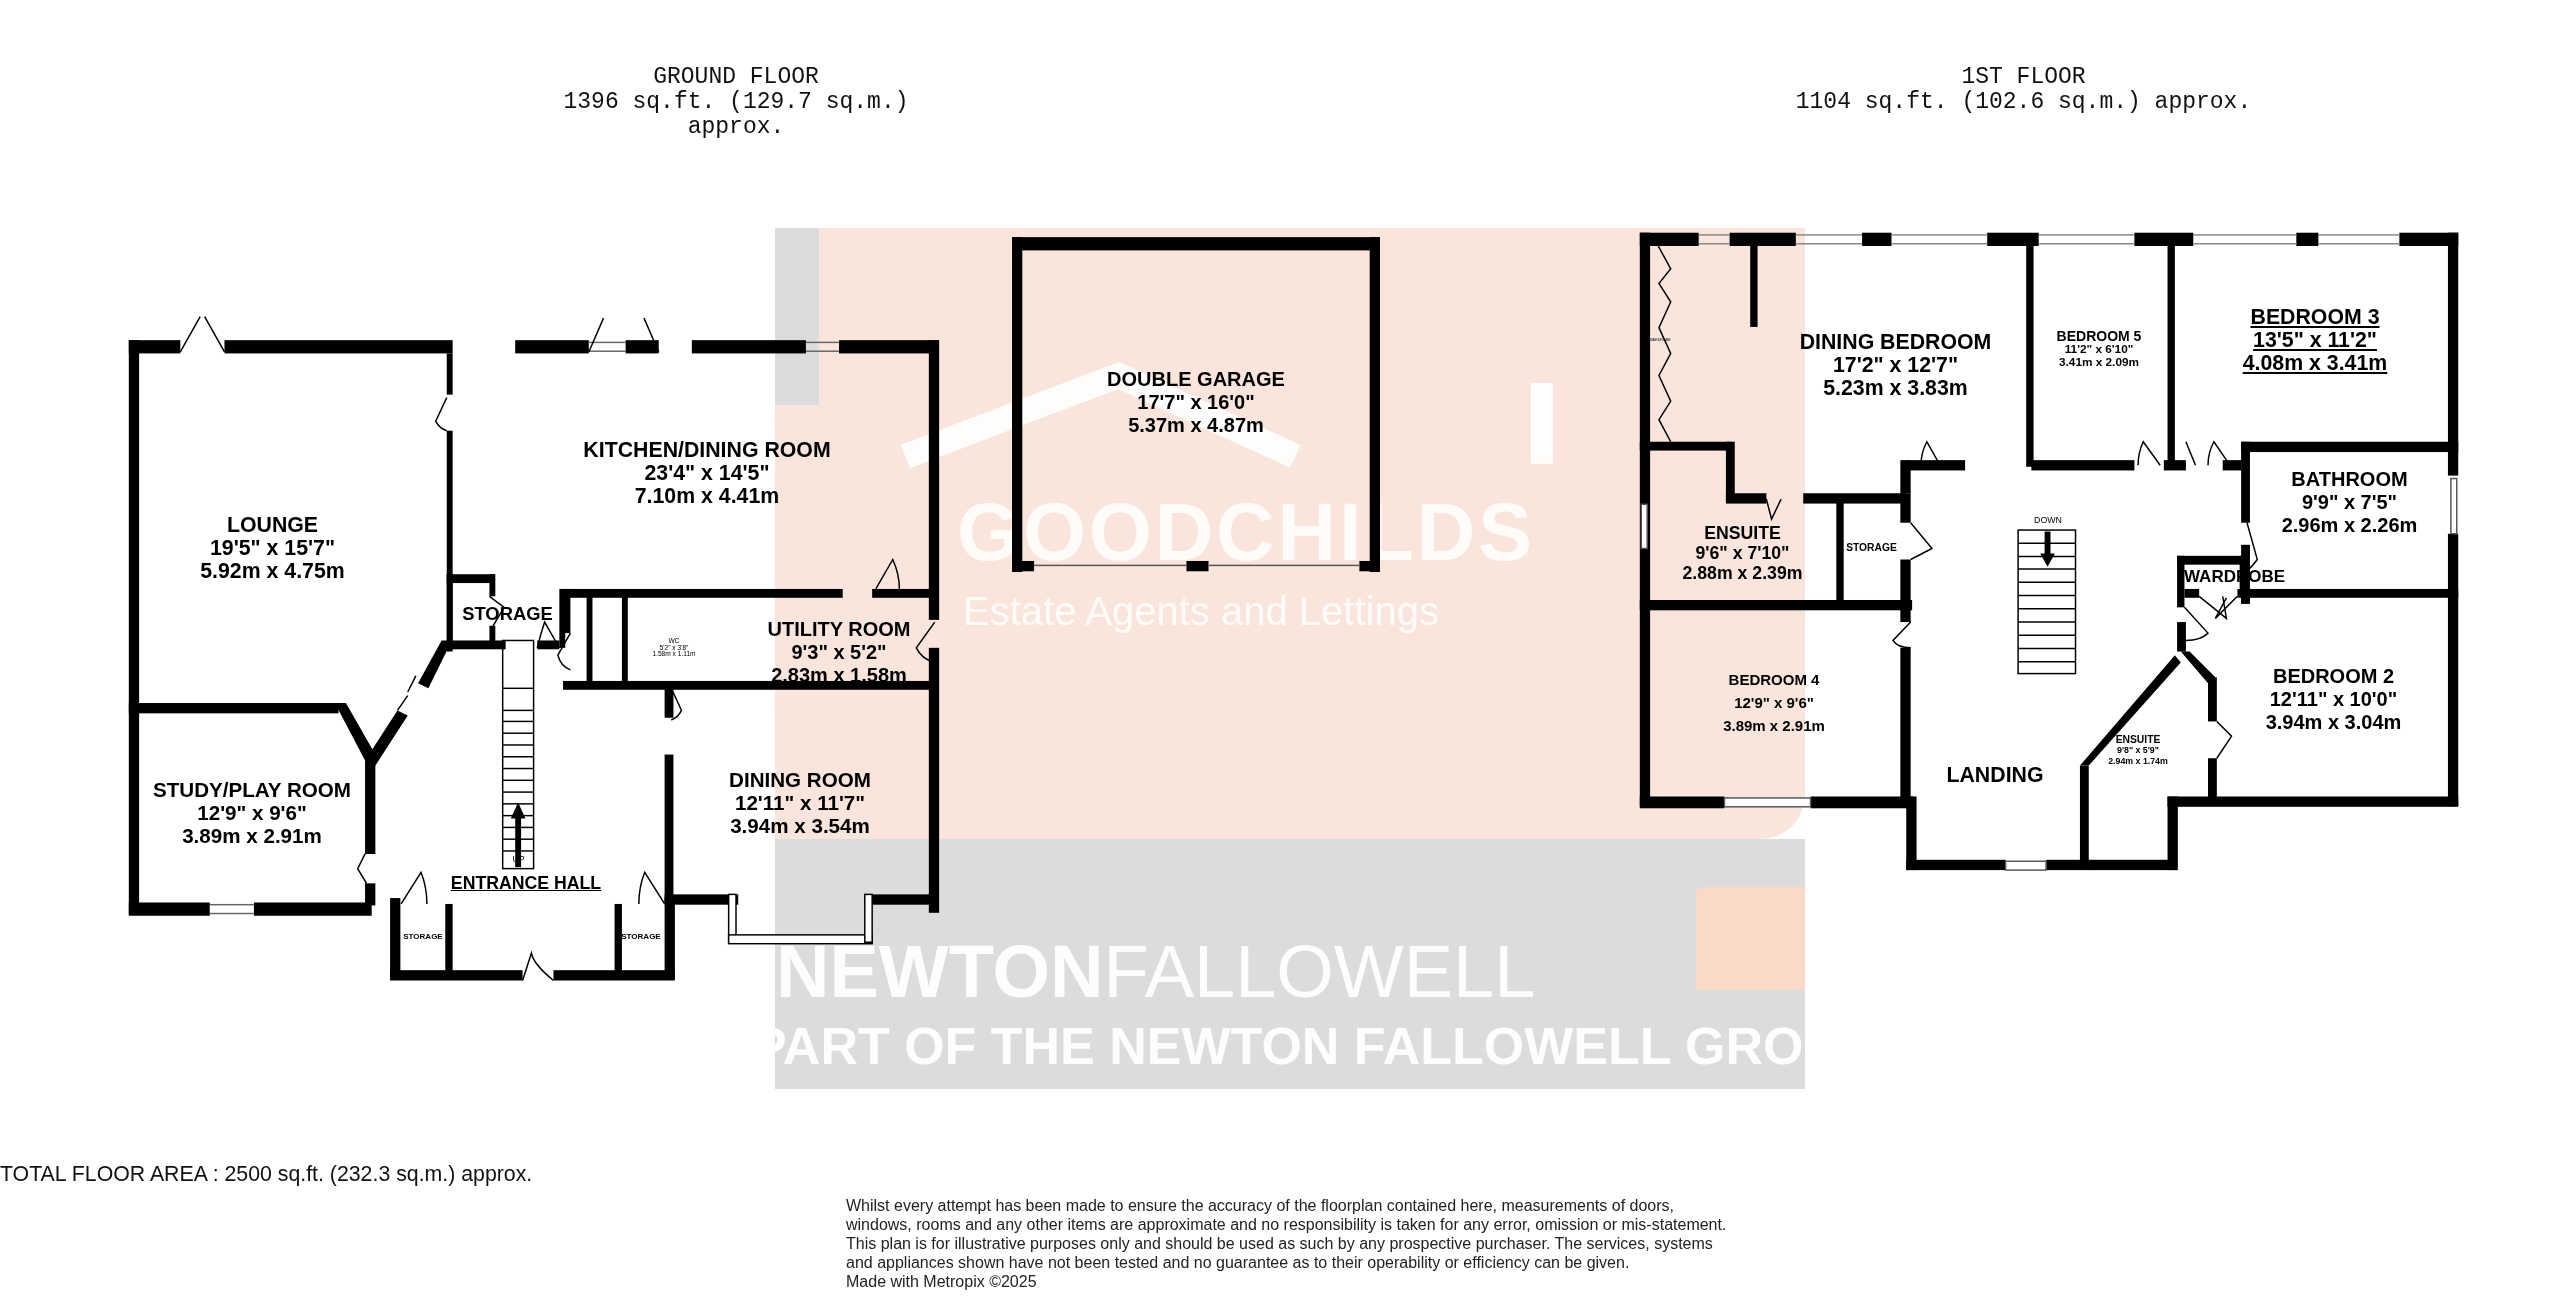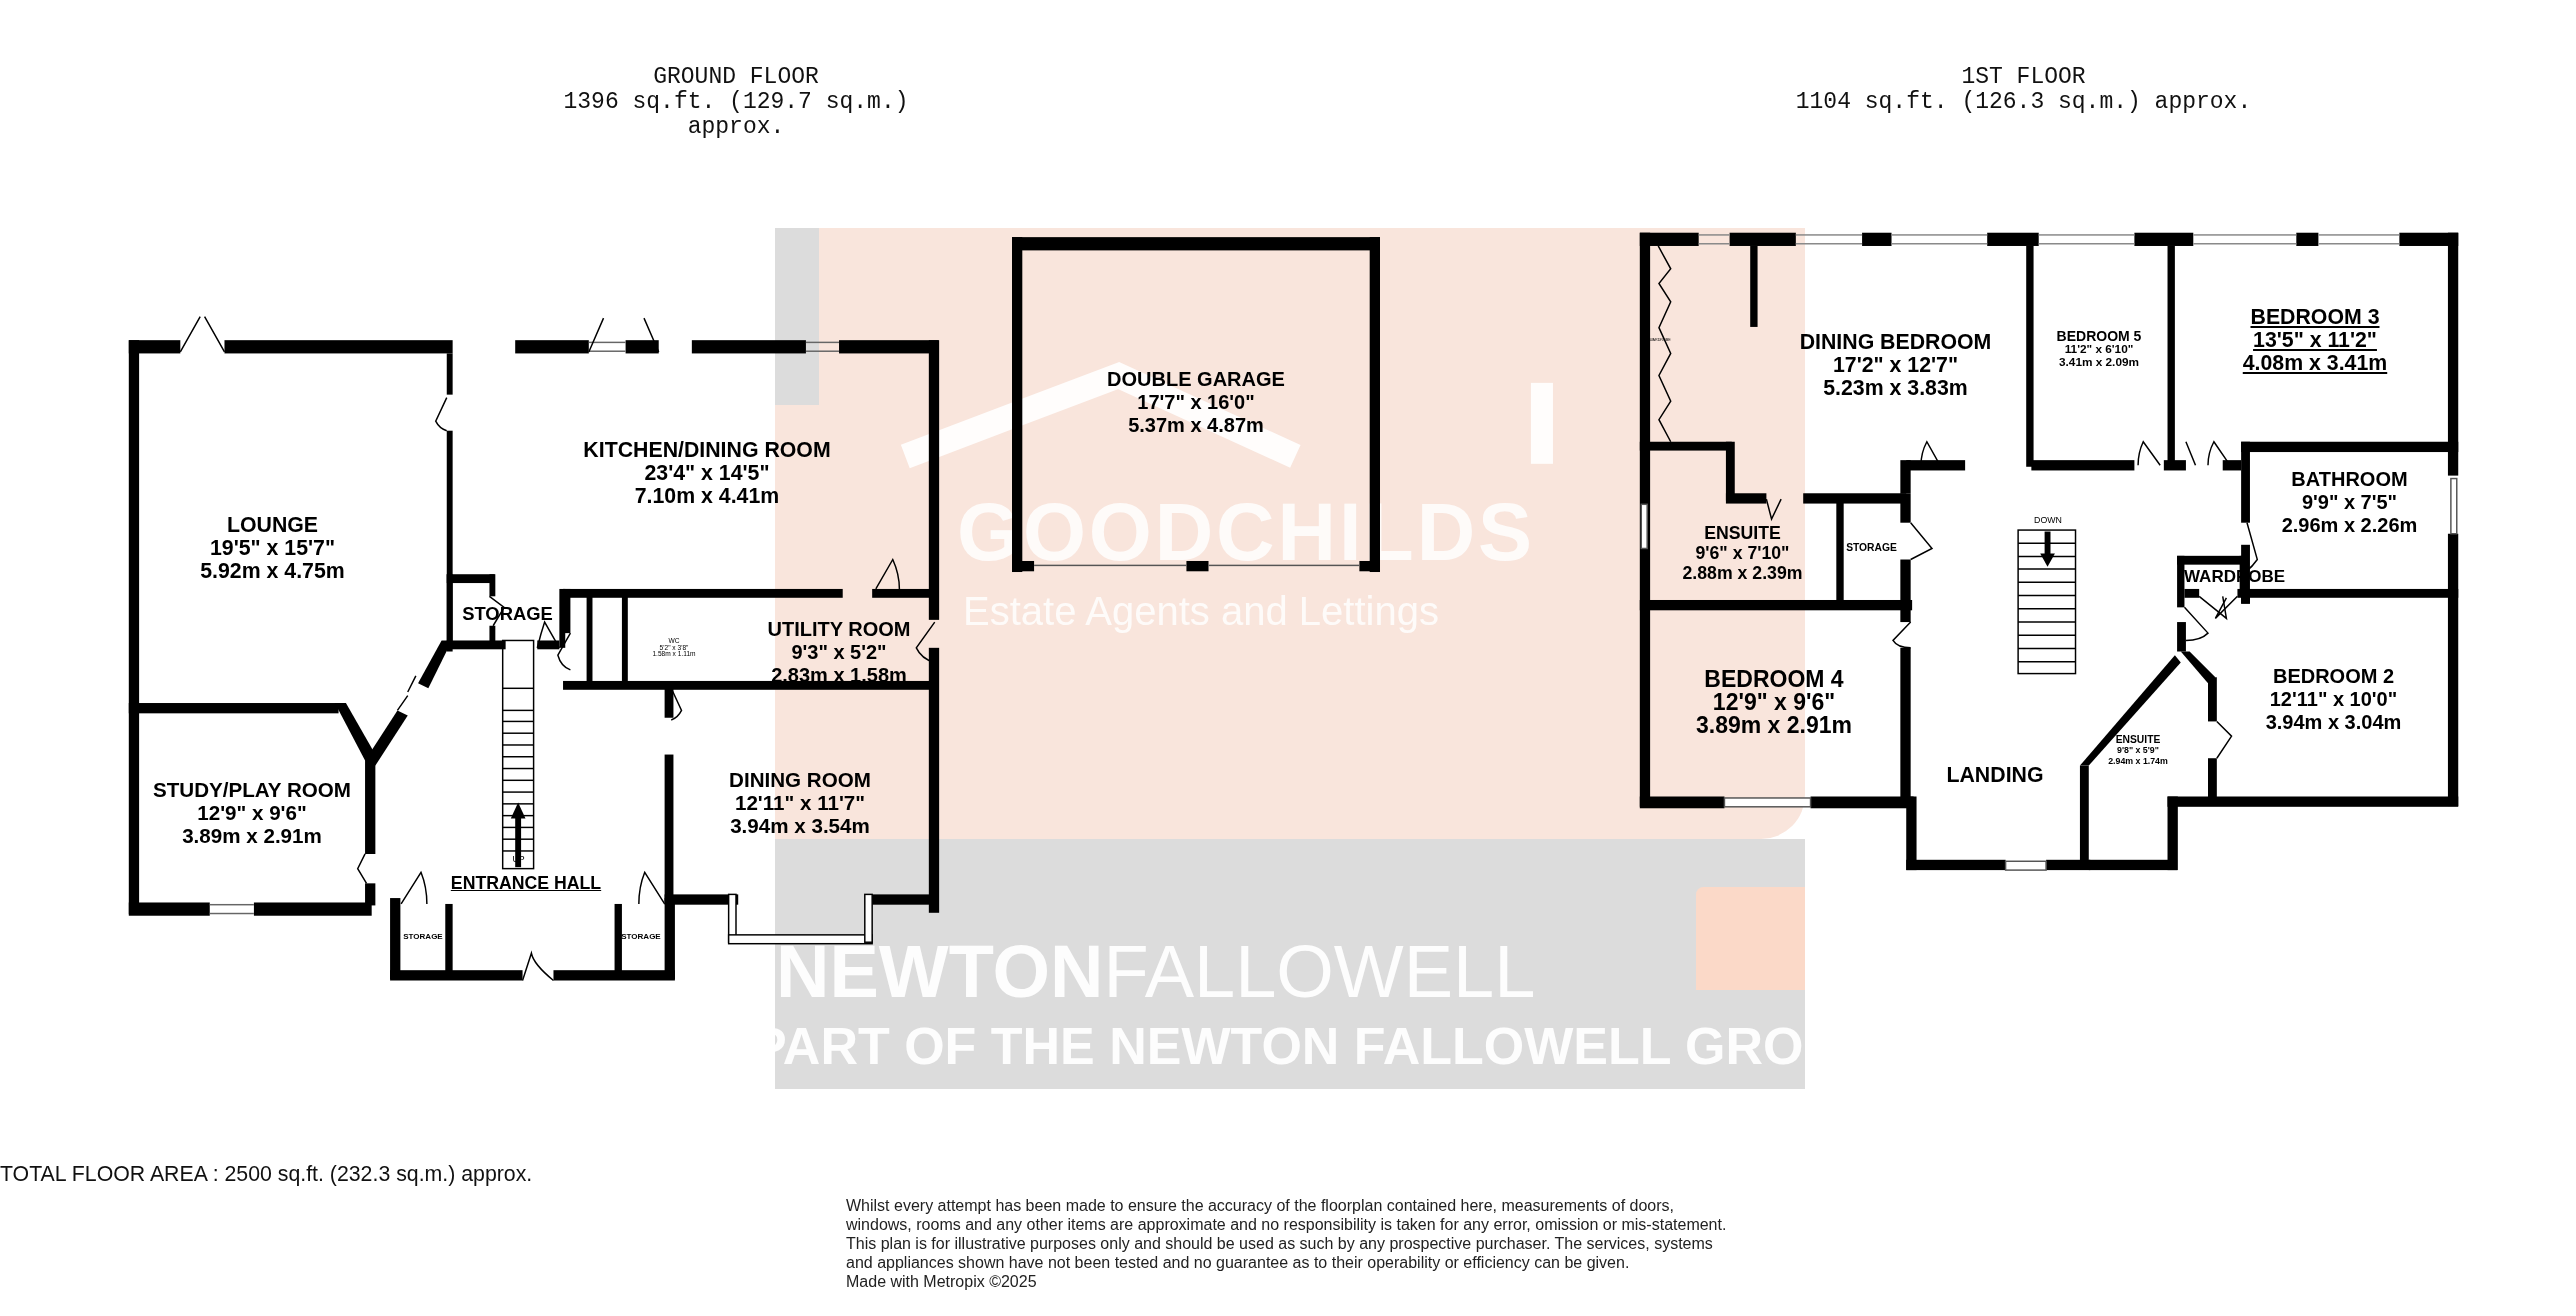--- a/index.html
+++ b/index.html
@@ -38,21 +38,21 @@
   <span>NEWTON</span><span style="font-weight:normal;">FALLOWELL</span>
 </div>
 <div class="wm-text" style="left:752px; top:1016px; font-size:52px; opacity:0.95;">PART OF THE NEWTON FALLOWELL GROUP</div>
 
 <div class="floor-title" style="left:515px; width:442px; top:65px;">
   <div>GROUND FLOOR</div>
   <div>1396 sq.ft. (129.7 sq.m.) approx.</div>
 </div>
 <div class="floor-title" style="left:1766px; width:515px; top:65px;">
   <div>1ST FLOOR</div>
-  <div>1104 sq.ft. (126.3 sq.m.) approx.</div>
+  <div>1104 sq.ft. (102.6 sq.m.) approx.</div>
 </div>
 
 <svg width="2576" height="1317" viewBox="0 0 3500 1789">
   <g fill="#000">
 
     <rect x="175" y="462" width="70" height="18"></rect>
     <rect x="305" y="462" width="310" height="18"></rect>
     <rect x="700" y="462" width="100" height="18"></rect>
     <rect x="850" y="462" width="45" height="18"></rect>
     <rect x="940" y="462" width="155" height="18"></rect>
@@ -358,21 +358,21 @@
   <span class="name">STORAGE</span>
 </div>
 <div class="room-label lg" style="left:2252px; width:195px; top:468px; font-size:20px;">
   <span class="name">BATHROOM</span>
   <span class="imp">9'9"  x 7'5"</span>
   <span class="met">2.96m  x 2.26m</span>
 </div>
 <div class="room-label md" style="left:2184px; width:55px; top:567px; font-size:17px;">
   <span class="name">WARDROBE</span>
 </div>
-<div class="room-label lg" style="left:1649px; width:250px; top:668px; font-size:23px;">
+<div class="room-label lg" style="left:1649px; width:250px; top:668px; font-size:15px;">
   <span class="name">BEDROOM 4</span>
   <span class="imp">12'9"  x 9'6"</span>
   <span class="met">3.89m  x 2.91m</span>
 </div>
 <div class="room-label tiny" style="left:2028px; width:40px; top:515px; font-size:8.8px;">DOWN</div>
 <div class="room-label lg" style="left:1914px; width:162px; top:764px; font-size:21.3px;">
   <span class="name">LANDING</span>
 </div>
 <div class="room-label xs" style="left:2094px; width:88px; top:734px; font-size:10.3px; line-height:11px;">
   <span class="name">ENSUITE</span>

